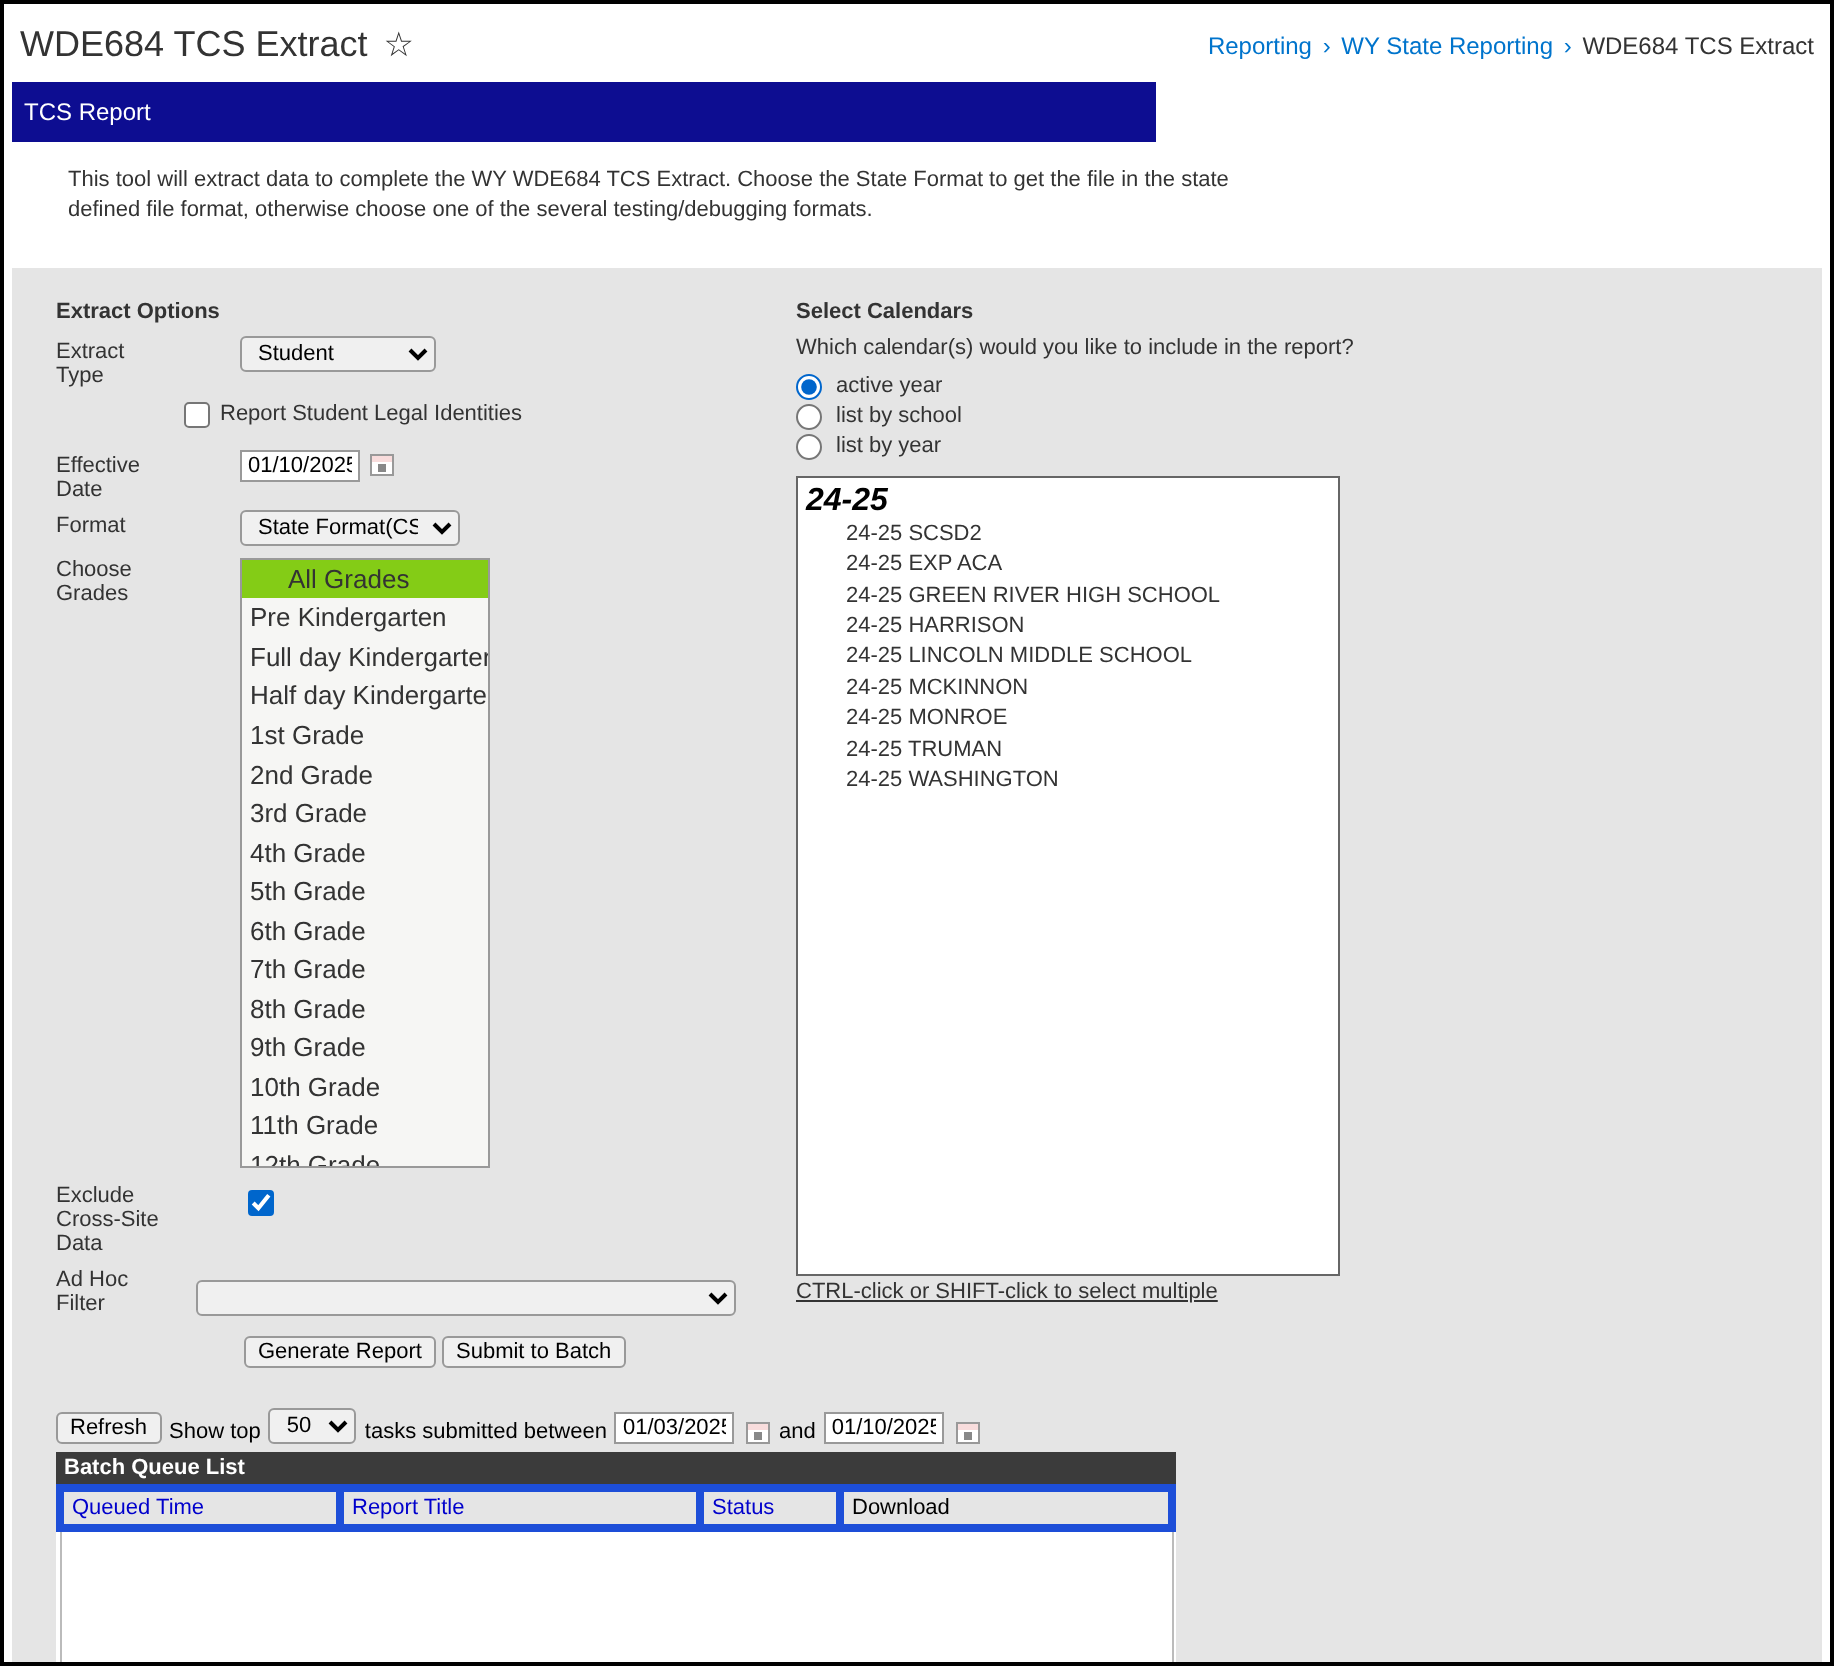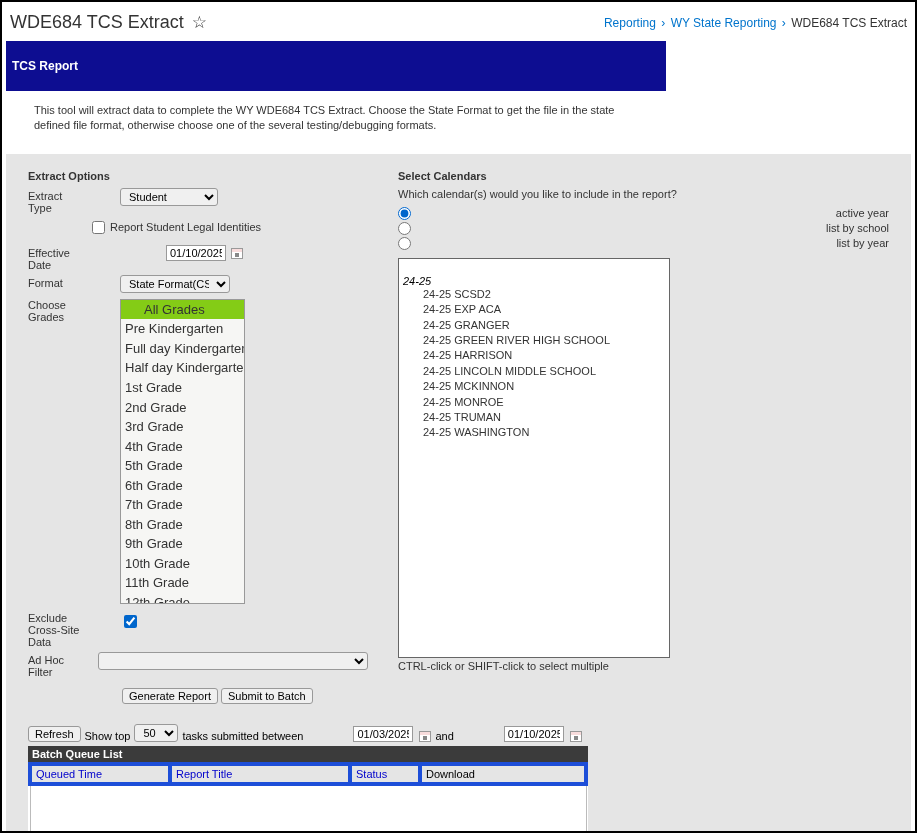--- a/index.html
+++ b/index.html
@@ -4,53 +4,53 @@
 <style>
 * { box-sizing: border-box; }
 body { margin: 0; font-family: Arial, Helvetica, sans-serif; font-size: 11px; background: #fff; border: 2px solid #000; width: 917px; height: 833px; position: relative; }
 .header { display: flex; justify-content: space-between; align-items: center; padding: 10px 8px 8px 8px; background: #fff; }
 .title-wrap { display: flex; align-items: center; gap: 8px; }
 .title { font-size: 18px; font-weight: normal; color: #333; }
 .star-icon { font-size: 17px; color: #333; cursor: pointer; }
 .breadcrumb { font-size: 12px; color: #333; }
 .breadcrumb a { color: #0074cc; text-decoration: none; }
 .breadcrumb .sep { color: #0074cc; margin: 0 2px; }
-.section-bar { background: #0d0d91; color: #fff; padding: 18px 6px; font-size: 12px; font-weight: bold; width: 660px; margin-left: 4px; }
+.section-bar { background: #0d0d91; color: #fff; padding: 8px 6px; font-size: 12px; font-weight: normal; width: 572px; margin-left: 4px; }
 .description { background: #fff; padding: 12px 28px 20px 28px; width: 660px; margin-left: 4px; font-size: 11px; color: #333; line-height: 1.4; }
 .main { background: #e5e5e5; padding: 16px 22px; display: flex; gap: 30px; margin: 0 4px; }
 .col-left { width: 340px; }
 .col-right { flex: 1; }
 .section-title { font-weight: bold; font-size: 11px; margin-bottom: 6px; color: #333; }
 .field-row { display: flex; align-items: flex-start; margin-bottom: 4px; gap: 32px; }
 .field-label { width: 60px; font-size: 11px; color: #333; padding-top: 2px; }
 .field-content { flex: 1; }
 select { font-size: 11px; background: #f0f0f0; border: 1px solid #999; border-radius: 3px; padding: 1px 4px; }
 select.wide { width: 98px; }
 select.format { width: 110px; }
-input[type="text"] { font-size: 11px; border: 1px solid #999; padding: 1px 3px; background: #fff; margin-left: 46px; }
+input[type="text"] { font-size: 11px; border: 1px solid #999; padding: 1px 3px; background: #fff; }
 .date-input { width: 60px; }
 .cal-icon { display: inline-block; width: 12px; height: 11px; border: 1px solid #999; background: linear-gradient(to bottom, #f8dcdc 0%, #f8dcdc 35%, #fff 35%, #fff 100%); vertical-align: middle; margin-left: 2px; cursor: pointer; position: relative; }
 .cal-icon::after { content: ""; position: absolute; left: 3px; top: 4px; width: 4px; height: 4px; background: #888; }
 .checkbox-row { display: flex; align-items: center; margin-bottom: 4px; }
 .checkbox-row .field-label { padding-top: 0; }
 .checkbox-label { font-size: 11px; color: #333; margin-left: 0; }
 .grade-list { width: 125px; height: 305px; background: #f6f6f4; border: 1px solid #999; overflow: hidden; margin-top: 2px; }
 .grade-item { padding: 1px 4px; font-size: 13px; color: #333; cursor: pointer; white-space: nowrap; line-height: 1.35; }
 .grade-item.selected { background: #84cc16; padding-left: 23px; }
 .hint { font-size: 11px; color: #333; margin-top: 2px; }
 .adhoc-select { width: 270px; font-size: 11px; border: 1px solid #999; background: #f0f0f0; border-radius: 3px; padding: 1px 4px; }
 .buttons-row { margin: 10px 0 0 94px; }
 button { font-size: 11px; background: #f0f0f0; border: 1px solid #999; border-radius: 3px; padding: 1px 6px; cursor: pointer; }
-.radio-row { display: flex; align-items: center; gap: 4px; margin: 2px 0; justify-content: space-between; }
+.radio-row { display: flex; align-items: center; gap: 4px; margin: 2px 0; }
 .radio-row input { margin: 0 3px 0 0; accent-color: #0066cc; width: 13px; height: 13px;}
 .radio-row label { font-size: 11px; color: #333; }
 .calendar-box { border: 1px solid #666; background: #fff; width: 272px; height: 400px; margin-top: 8px; padding: 3px 0; overflow: hidden; }
-.cal-year { font-size: 11px; font-weight: normal; font-style: italic; padding: 0 4px; margin-top: 13px; }
+.cal-year { font-size: 16px; font-weight: bold; font-style: italic; padding: 0 4px; }
 .cal-item { font-size: 11px; color: #333; padding: 0 0 0 24px; line-height: 1.4; cursor: pointer; }
-.cal-hint { font-size: 11px; color: #333; margin-top: 2px; }
+.cal-hint { font-size: 11px; color: #333; margin-top: 2px; text-decoration: underline; }
 .bottom-area { background: #e5e5e5; padding: 4px 22px 20px 22px; margin: 0 4px 4px 4px; }
 .batch-controls { display: flex; align-items: flex-end; gap: 4px; flex-wrap: wrap; margin-bottom: 4px; }
 .batch-title-bar { background: #3b3b3b; color: #fff; font-size: 11px; font-weight: bold; padding: 2px 4px; width: 560px; }
 .batch-table { width: 560px; border-collapse: collapse; background: #fff; }
 .batch-table th { background: #e5e5e5; text-align: left; font-size: 11px; font-weight: normal; padding: 2px 4px; border: 4px solid #1d4ed8; }
 .batch-table th a { color: #0000cc; text-decoration: none; }
 .batch-table td { height: 80px; border: 1px solid #bbb; background: #fff; }
 .show-top-sel { width: 44px; }
 .subtext { font-size: 11px; color: #333; margin: 3px 0 7px 0; }
 .gap-row { height: 4px; }
@@ -138,21 +138,21 @@
       </div>
     </div>
 
     <div class="field-row" style="margin-top:6px">
       <div class="field-label" style="line-height:1.1">Exclude Cross-Site Data</div>
       <div class="field-content" style="padding-top:2px">
         <input type="checkbox" checked="" style="accent-color: rgb(0, 102, 204);">
       </div>
     </div>
 
-    <div class="field-row" style="align-items:flex-start">
+    <div class="field-row" style="align-items:flex-end">
       <div class="field-label">Ad Hoc Filter</div>
       <div class="field-content">
         <select class="adhoc-select"><option></option></select>
       </div>
     </div>
 
     <div class="buttons-row">
       <button>Generate Report</button>
       <button>Submit to Batch</button>
     </div>
@@ -173,21 +173,20 @@
     <div class="radio-row">
       <input type="radio" name="calmode" style="">
       <label>list by year</label>
     </div>
 
     <div class="calendar-box">
       <div class="cal-year">24-25</div>
       <div id="cal-items">
           <div class="cal-item">24-25 SCSD2</div>
           <div class="cal-item">24-25 EXP ACA</div>
-          <div class="cal-item">24-25 GRANGER</div>
           <div class="cal-item">24-25 GREEN RIVER HIGH SCHOOL</div>
           <div class="cal-item">24-25 HARRISON</div>
           <div class="cal-item">24-25 LINCOLN MIDDLE SCHOOL</div>
           <div class="cal-item">24-25 MCKINNON</div>
           <div class="cal-item">24-25 MONROE</div>
           <div class="cal-item">24-25 TRUMAN</div>
           <div class="cal-item">24-25 WASHINGTON</div>
         </div>
     </div>
     <div class="cal-hint">CTRL-click or SHIFT-click to select multiple</div>

